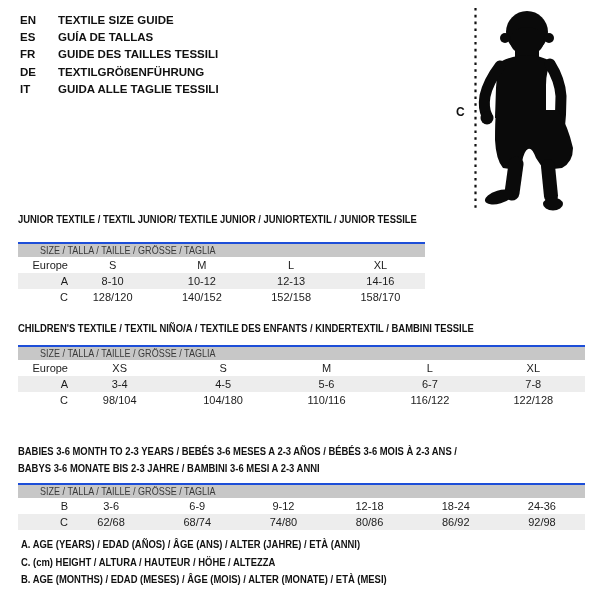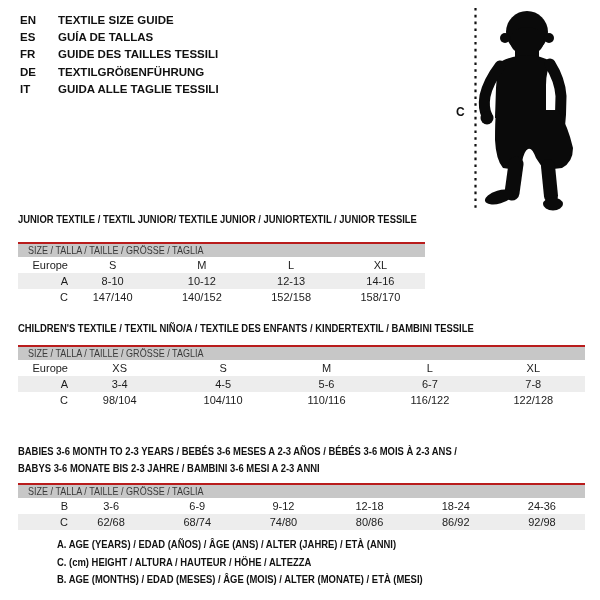--- a/index.html
+++ b/index.html
@@ -21,33 +21,33 @@
   .section{position:absolute;left:18px;}
   #sec1{top:212px;width:407px;}
   #sec2{top:321px;width:567px;}
   #sec3{top:443px;width:567px;}
   .sec-title{font-size:11.5px;font-weight:bold;line-height:14px;white-space:nowrap;}
   #sec3 .sec-title{line-height:17px;}
   #sec1 .tbl{margin-top:16px;}
   #sec2 .tbl{margin-top:10px;}
   #sec3 .tbl{margin-top:6px;}
   .bar{
-    background:#c7c7c7;border-top:2px solid #b91c1c;height:13px;line-height:13px;
-    padding-left:10px;font-size:11px;color:#3a3a3a;
+    background:#c7c7c7;border-top:2px solid #1d4ed8;height:13px;line-height:13px;
+    padding-left:22px;font-size:11px;color:#3a3a3a;
   }
   .row{display:grid;height:16px;line-height:16px;font-size:11px;color:#1c1c1c;}
   .cols5{grid-template-columns:50px repeat(4,1fr);}
   .cols6{grid-template-columns:50px repeat(5,1fr);}
   .cols7{grid-template-columns:50px repeat(6,1fr);}
   .cell{text-align:center;overflow:hidden;}
   .cell.label{text-align:right;padding-left:4px;}
   .row.alt{background:#ededed;}
   
   .legend{position:absolute;left:21px;top:536px;}
-  .legend-line{font-size:11.5px;font-weight:bold;line-height:17.5px;white-space:nowrap;margin-left:36px;}
+  .legend-line{font-size:11.5px;font-weight:bold;line-height:17.5px;white-space:nowrap;}
 </style>
 </head>
 <body>
 
 <div class="page">
 
   <div class="lang">
     <div class="lang-row">
       <span class="lang-code">EN</span>
       <span class="lang-title">TEXTILE SIZE GUIDE</span>
@@ -113,21 +113,21 @@
       </div>
       <div class="row cols5 alt">
         <div class="cell label">A</div>
         <div class="cell">8-10</div>
         <div class="cell">10-12</div>
         <div class="cell">12-13</div>
         <div class="cell">14-16</div>
       </div>
       <div class="row cols5">
         <div class="cell label">C</div>
-        <div class="cell">147/140</div>
+        <div class="cell">128/120</div>
         <div class="cell">140/152</div>
         <div class="cell">152/158</div>
         <div class="cell">158/170</div>
       </div>
     </div>
   </div>
 
   <div class="section" id="sec2">
     <div class="sec-title"><span class="cond">CHILDREN'S TEXTILE / TEXTIL NIÑO/A / TEXTILE DES ENFANTS / KINDERTEXTIL / BAMBINI TESSILE</span></div>
     <div class="tbl">
@@ -144,21 +144,21 @@
         <div class="cell label">A</div>
         <div class="cell">3-4</div>
         <div class="cell">4-5</div>
         <div class="cell">5-6</div>
         <div class="cell">6-7</div>
         <div class="cell">7-8</div>
       </div>
       <div class="row cols6">
         <div class="cell label">C</div>
         <div class="cell">98/104</div>
-        <div class="cell">104/110</div>
+        <div class="cell">104/180</div>
         <div class="cell">110/116</div>
         <div class="cell">116/122</div>
         <div class="cell">122/128</div>
       </div>
     </div>
   </div>
 
   <div class="section" id="sec3">
     <div class="sec-title"><span class="cond">BABIES 3-6 MONTH TO 2-3 YEARS / BEBÉS 3-6 MESES A 2-3 AÑOS / BÉBÉS 3-6 MOIS À 2-3 ANS /</span></div>
     <div class="sec-title"><span class="cond">BABYS 3-6 MONATE BIS 2-3 JAHRE / BAMBINI 3-6 MESI A 2-3 ANNI</span></div>

